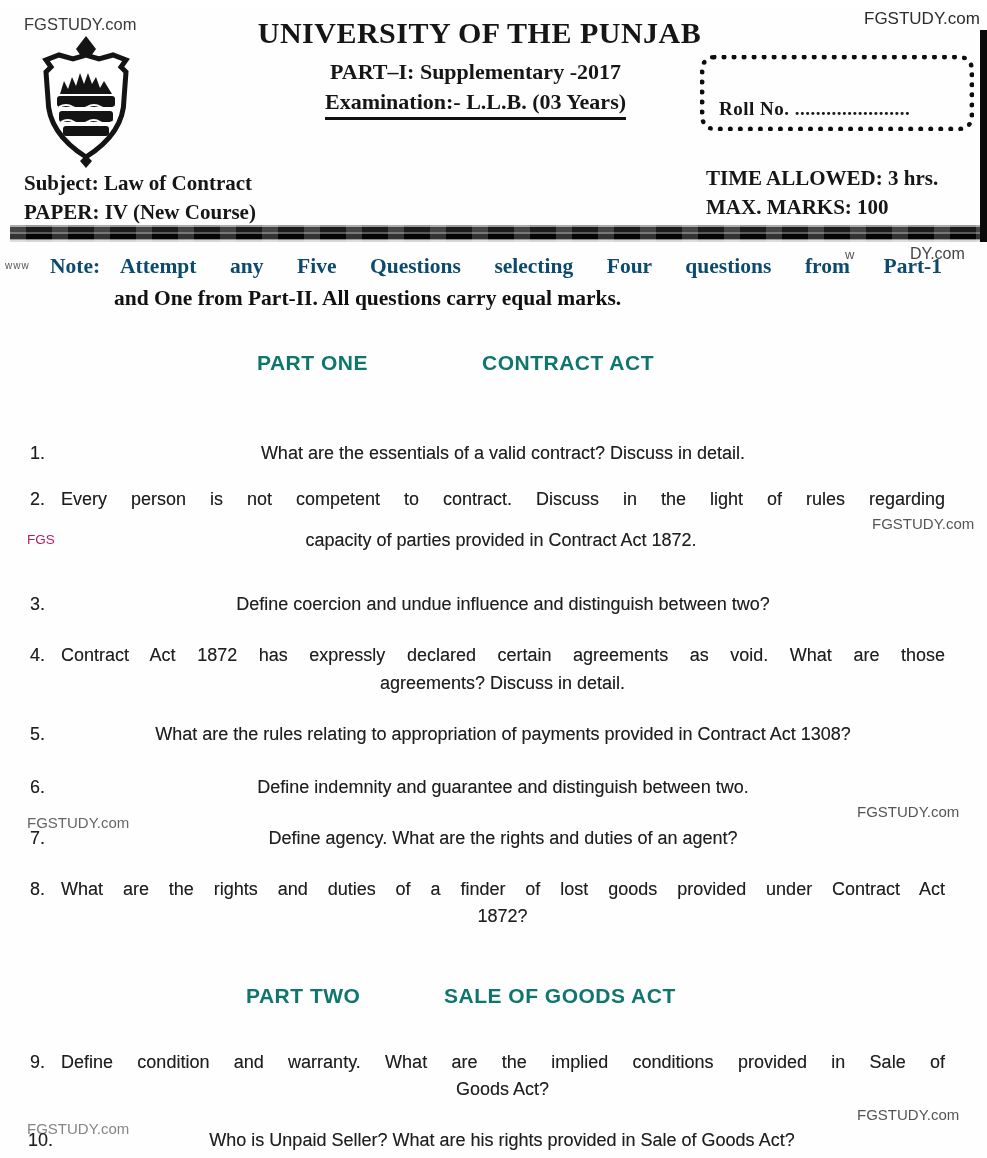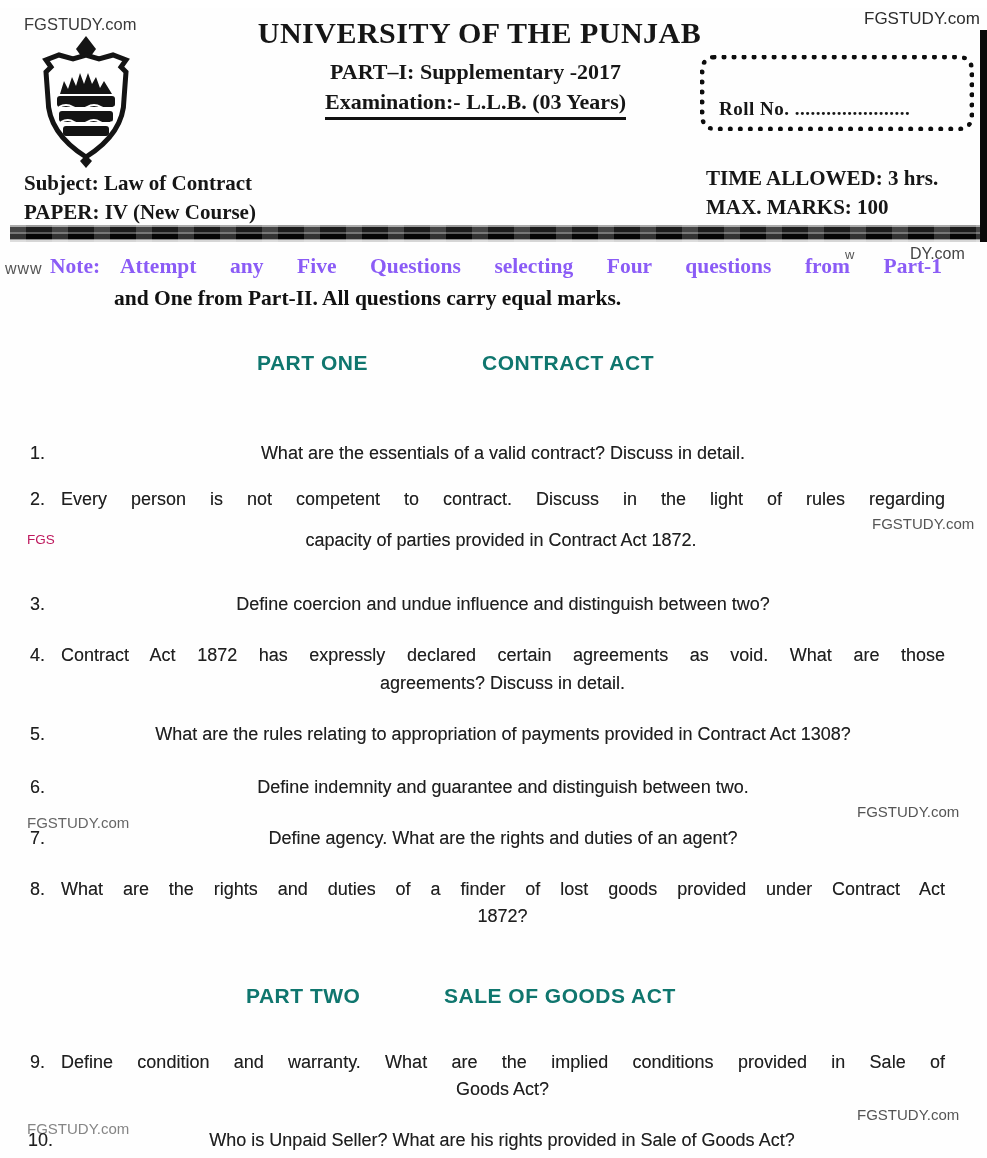--- a/index.html
+++ b/index.html
@@ -37,21 +37,21 @@
   .rule-bar {
     left:10px; right:0; top:217px; height:17px;
     background:
       repeating-linear-gradient(90deg, rgba(255,255,255,.18) 0 16px, rgba(255,255,255,0) 16px 42px),
       linear-gradient(180deg,#9a9a9a 0 2px,#1c1c1c 2px 7px,#5a5a5a 7px 9px,#060606 9px 14px,#8a8a8a 14px 15px,#d6d6d6 15px 17px);
   }
   .edge-strip { right:0; top:22px; width:7px; height:212px; background:#0a0a0a; }
 
   
   .note { left:50px; top:246px; width:892px; display:flex; z-index:1;
-          font:bold 21.5px "Liberation Serif", serif; color:#8b5cf6; }
+          font:bold 21.5px "Liberation Serif", serif; color:#0c4a6e; }
   .note .note-label { flex:none; width:70px; }
   .note .note-text  { flex:1; text-align:justify; text-align-last:justify; }
   .note-line2 { left:114px; top:278px; font:bold 21.5px "Liberation Serif", serif; color:#111; }
 
   
   .h-part { font:bold 21px "Liberation Sans", sans-serif; letter-spacing:.5px; color:#0f766e; }
 
   
   .qrow { position:absolute; left:30px; width:915px; display:flex; z-index:1;
           font:18px "Liberation Sans", sans-serif; color:#1f1f1f;
@@ -67,21 +67,21 @@
   .w0 { left:24px;  top:7px;    font-size:16.5px; color:#3a3a3a; }
   .w1 { left:864px; top:1px;    font-size:17px;   color:#2c2c2c; }
   .w2 { left:910px; top:237px;  font-size:16px;   color:#444; }
   .w3 { left:845px; top:239px;  font-size:13px;   color:#555; }
   .w4 { left:27px;  top:524px;  font-size:13.5px; color:#be185d; }
   .w5 { left:872px; top:507px;  font-size:15px;   color:#555; }
   .w6 { left:857px; top:795px;  font-size:15px;   color:#555; }
   .w7 { left:27px;  top:806px;  font-size:15px;   color:#666; height:15px; overflow:hidden; }
   .w8 { left:857px; top:1098px; font-size:15px;   color:#555; }
   .w9 { left:27px;  top:1112px; font-size:15px;   color:#858585; height:14px; overflow:hidden; }
-  .w10{ left:5px;   top:252px;  font-size:16px; color:#555; letter-spacing:1px; }
+  .w10{ left:5px;   top:252px;  font-size:10px; color:#555; letter-spacing:1px; }
 </style>
 </head>
 <body>
 
 <div class="page">
 
   <span class="wm w0">FGSTUDY.com</span>
   <span class="wm w1">FGSTUDY.com</span>
   <span class="wm w2">DY.com</span>
   <span class="wm w3">w</span>

